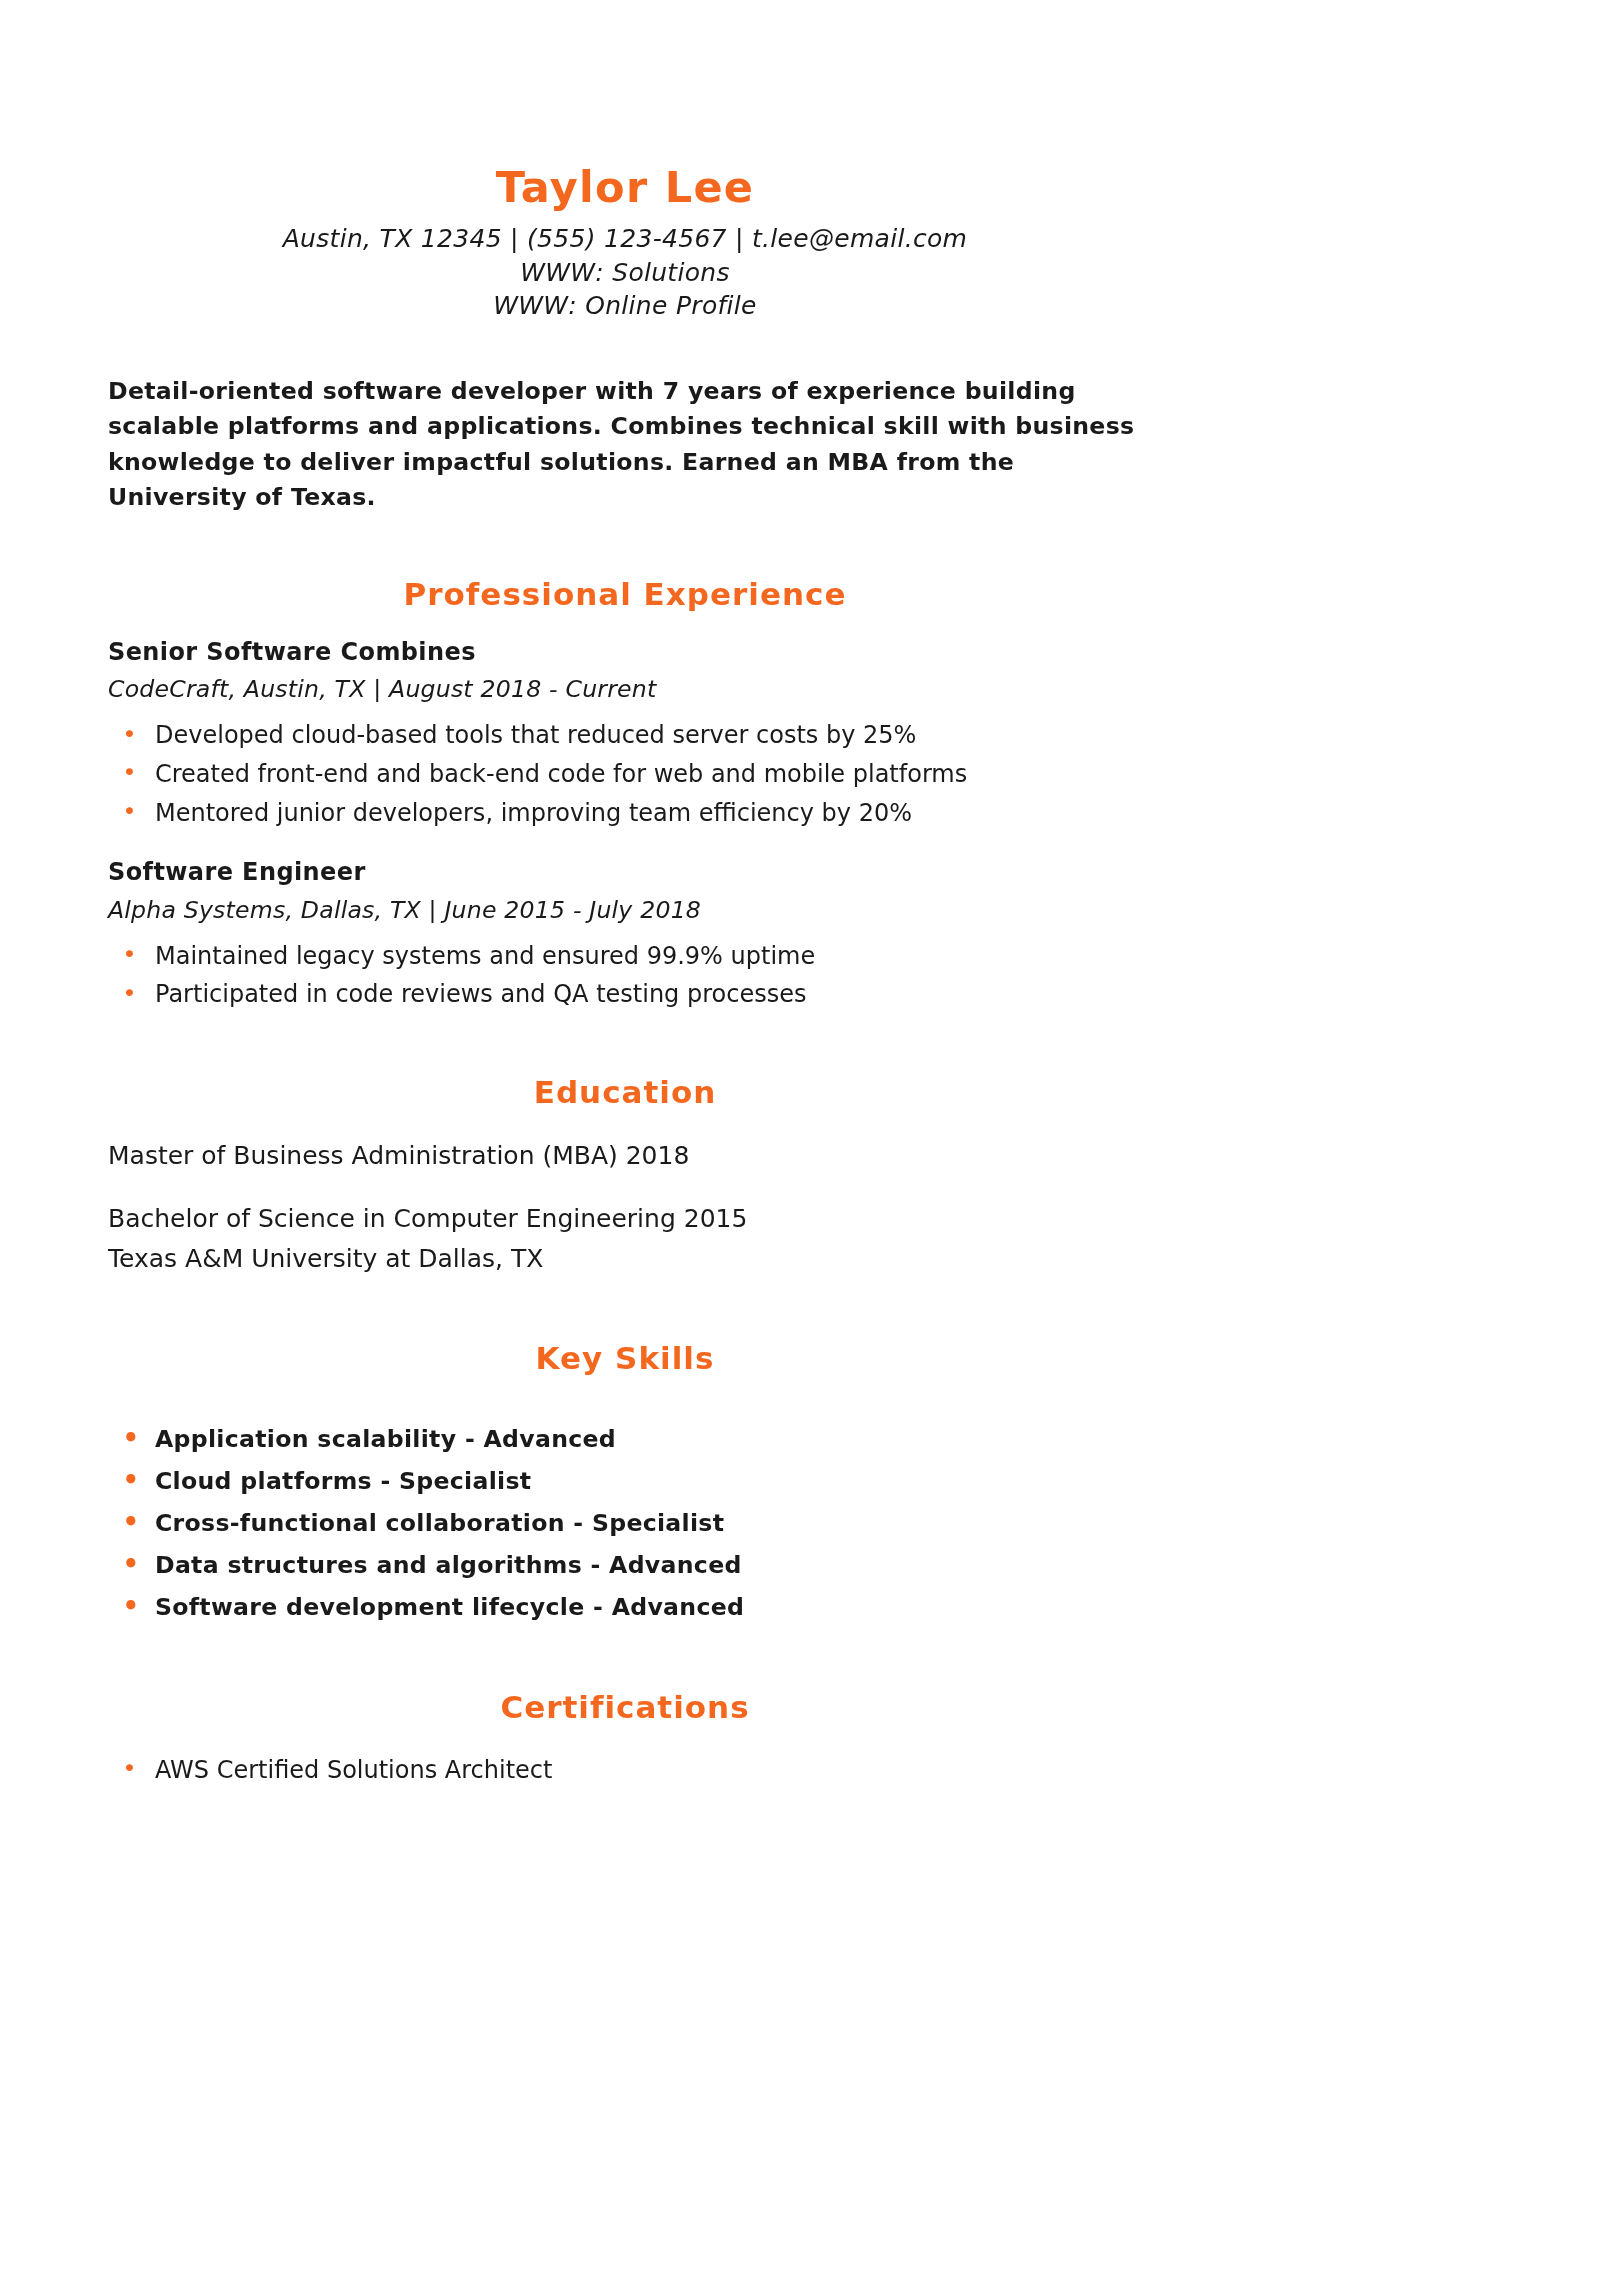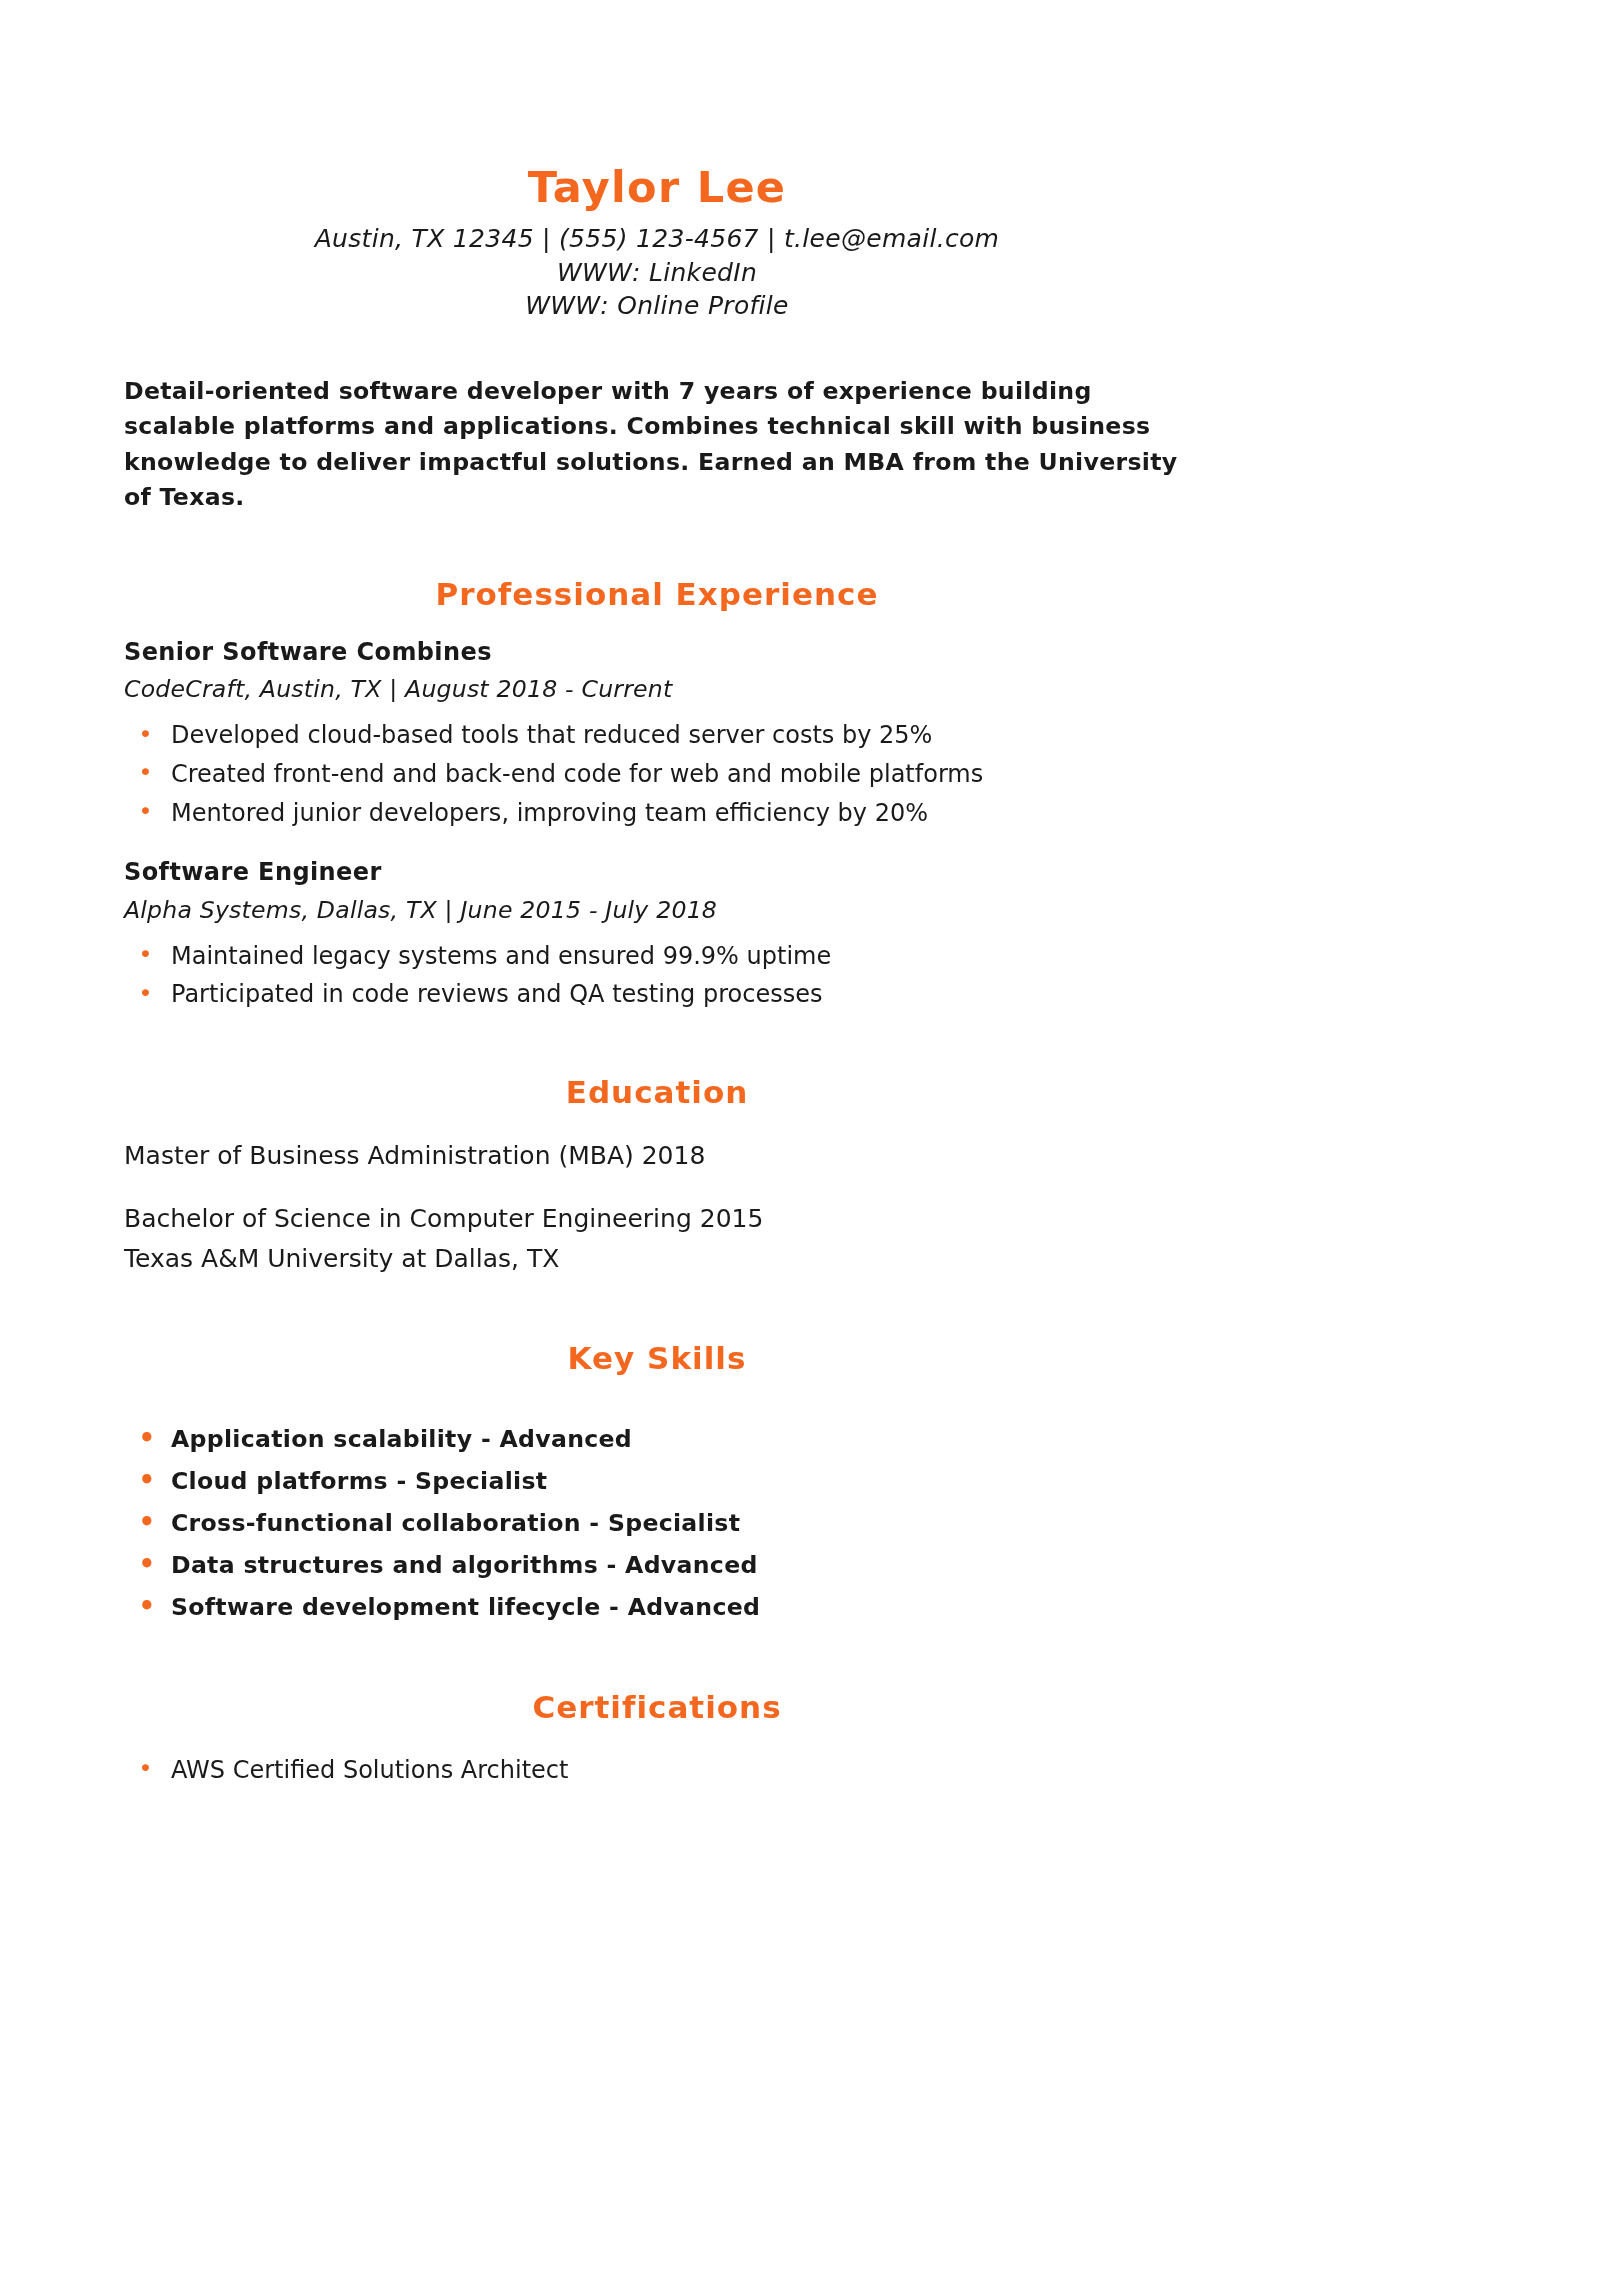--- a/index.html
+++ b/index.html
@@ -12,23 +12,22 @@
     height: 2295px;
     font-family: "DejaVu Sans", sans-serif;
     color: #1a1a1a;
     -webkit-font-smoothing: antialiased;
   }
   .page {
     position: relative;
     width: 1332px;
     height: 2295px;
     box-sizing: border-box;
-    padding: 164px 190px 0 76px;
+    padding: 164px 190px 0 108px;
     background: #ffffff;
-    margin-left: 48px;
   }
 
   
   .name {
     text-align: center;
     color: #f4671f;
     font-size: 43px;
     font-weight: bold;
     letter-spacing: 1.3px;
     margin: 0 0 10.5px 0;
@@ -158,21 +157,21 @@
   .certs-wrap { margin-top: 11.8px; }
 </style>
 </head>
 <body>
 
 <div class="page">
 
   <div>
     <h1 class="name">Taylor Lee</h1>
     <div class="contact-line">Austin, TX 12345 | (555) 123-4567 | t.lee@email.com</div>
-    <div class="contact-line">WWW: LinkedIn</div>
+    <div class="contact-line">WWW: Solutions</div>
     <div class="contact-line">WWW: Online Profile</div>
   </div>
 
   <div class="summary">Detail-oriented software developer with 7 years of experience building scalable platforms and applications. Combines technical skill with business knowledge to deliver impactful solutions. Earned an MBA from the University of Texas.</div>
 
   <h2 class="section-title">Professional Experience</h2>
 
   <div class="job">
     <div class="job-title">Senior Software Combines</div>
     <div class="job-meta">CodeCraft, Austin, TX | August 2018 - Current</div>

